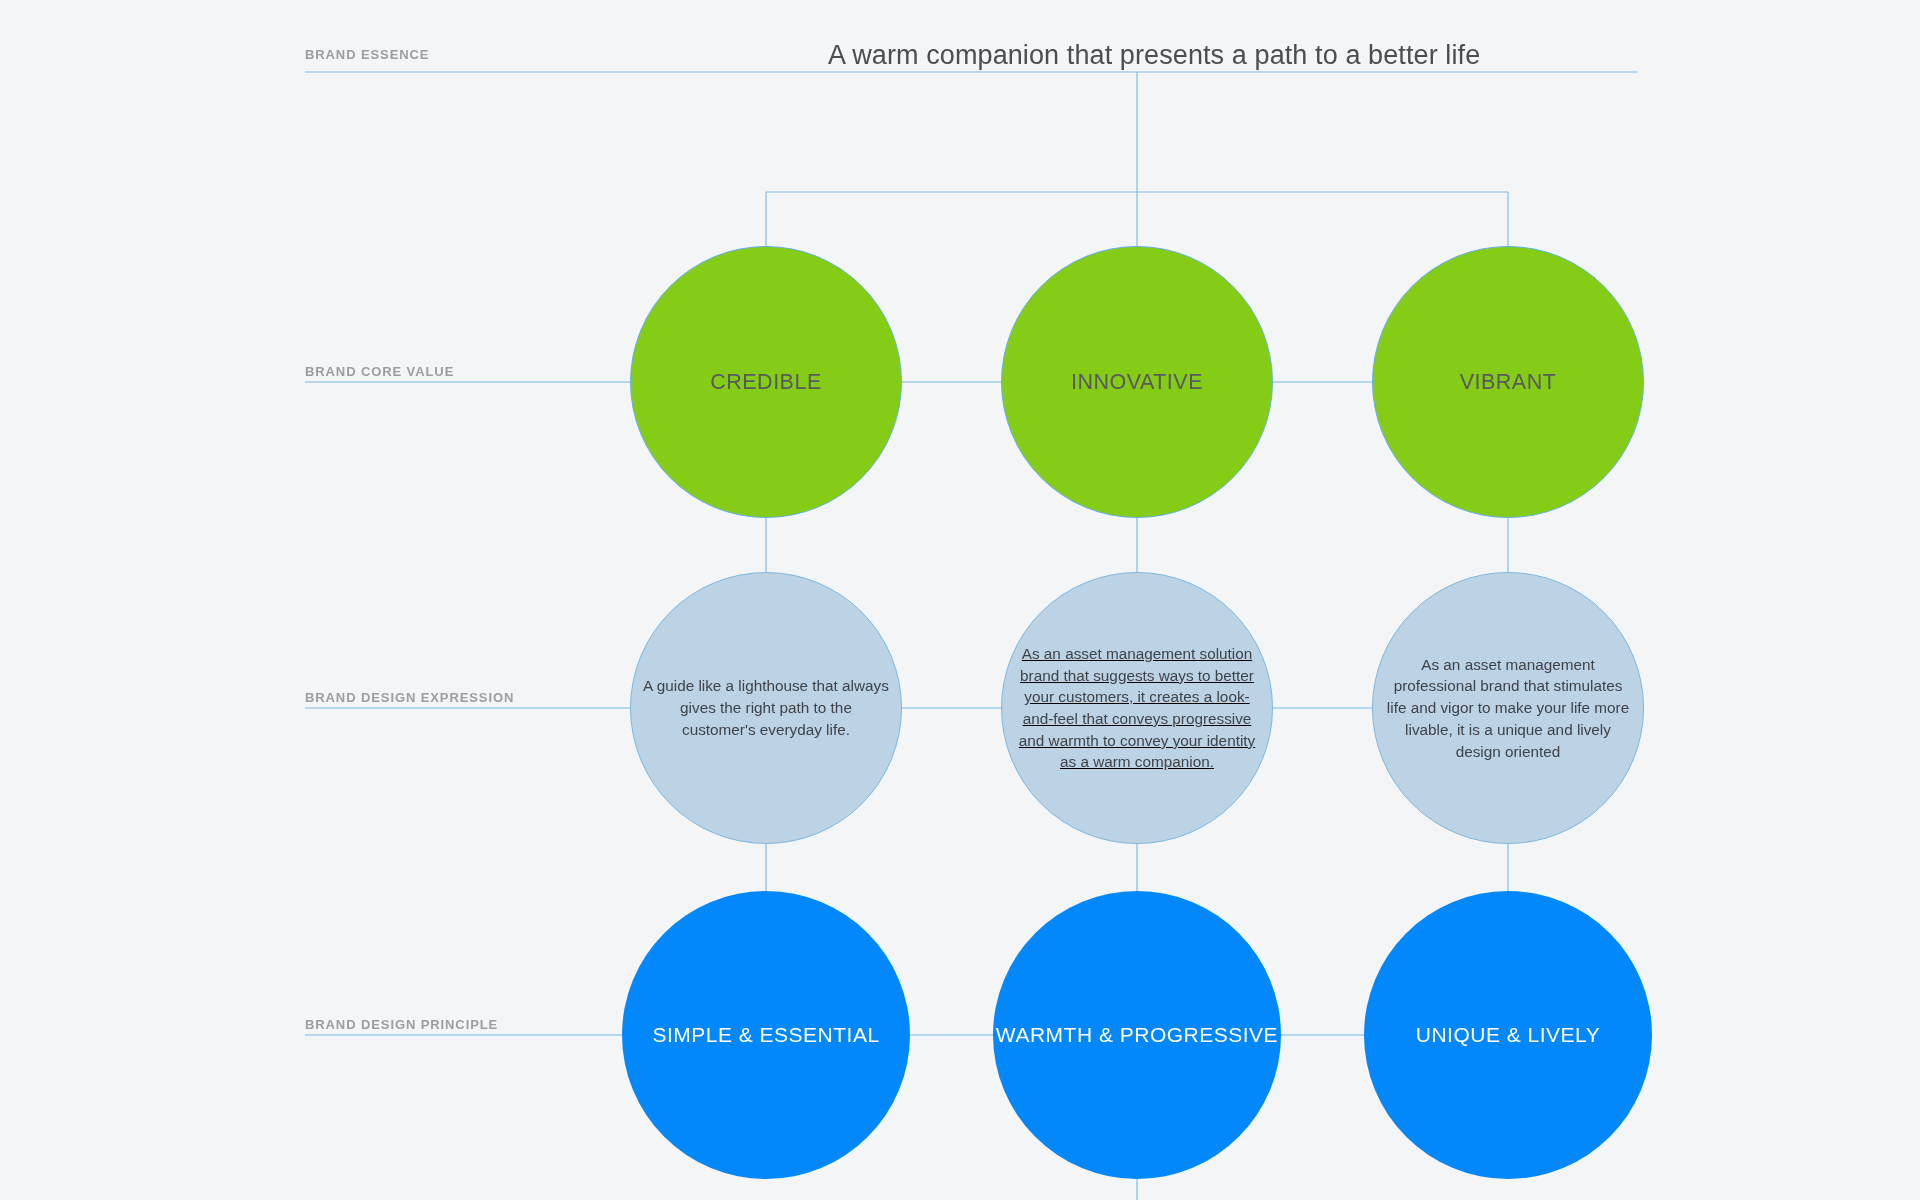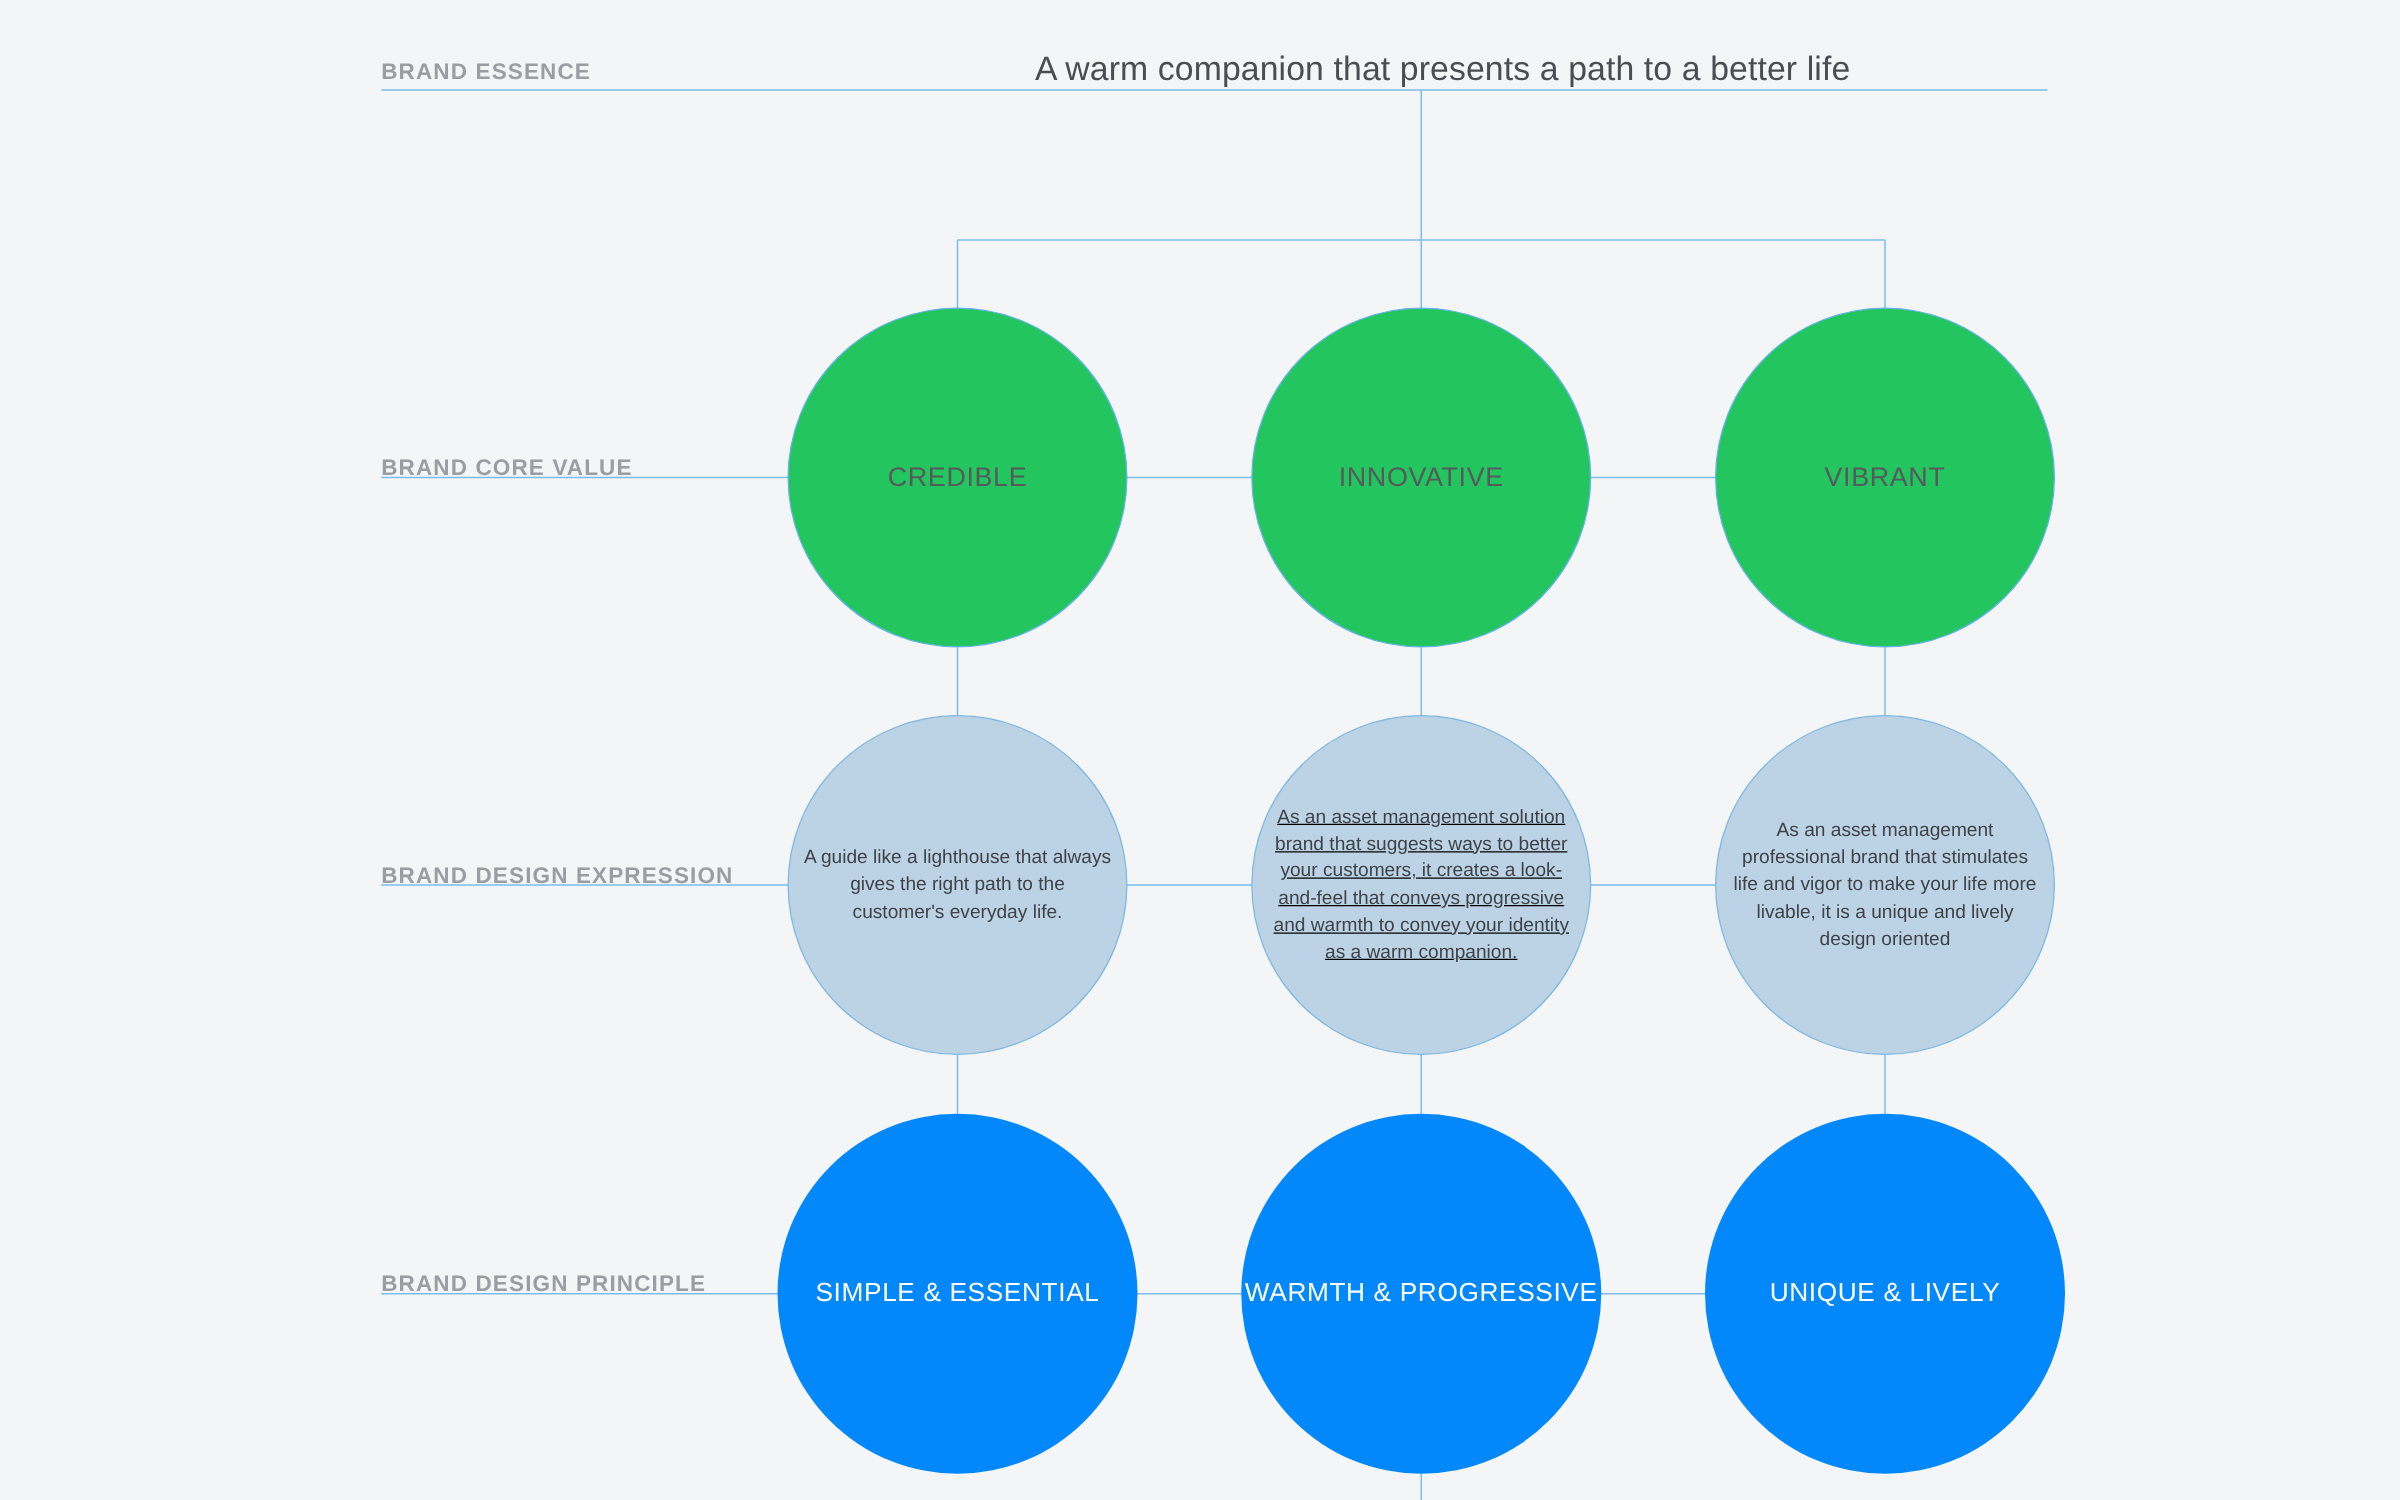--- a/index.html
+++ b/index.html
@@ -25,21 +25,21 @@
     position: absolute;
     left: 0; top: 0;
     width: 1920px; height: 1200px;
     z-index: 1;
   }
 
   
   .row-label {
     position: absolute;
     z-index: 3;
-    font-size: 18px;
+    font-size: 13px;
     font-weight: bold;
     letter-spacing: 0.9px;
     color: #9a9ea3;
     white-space: nowrap;
     text-transform: uppercase;
   }
 
   
   .essence-title {
     position: absolute;
@@ -58,21 +58,21 @@
     border-radius: 50%;
     display: flex;
     align-items: center;
     justify-content: center;
     text-align: center;
   }
 
   .circle-core {
     width: 272px;
     height: 272px;
-    background: #22c55e;
+    background: #84cc16;
     border: 1px solid #63b2ea;
   }
   .circle-core .c-label {
     font-size: 21.5px;
     color: #58595d;
     letter-spacing: 0.5px;
     white-space: nowrap;
   }
 
   .circle-expr {

